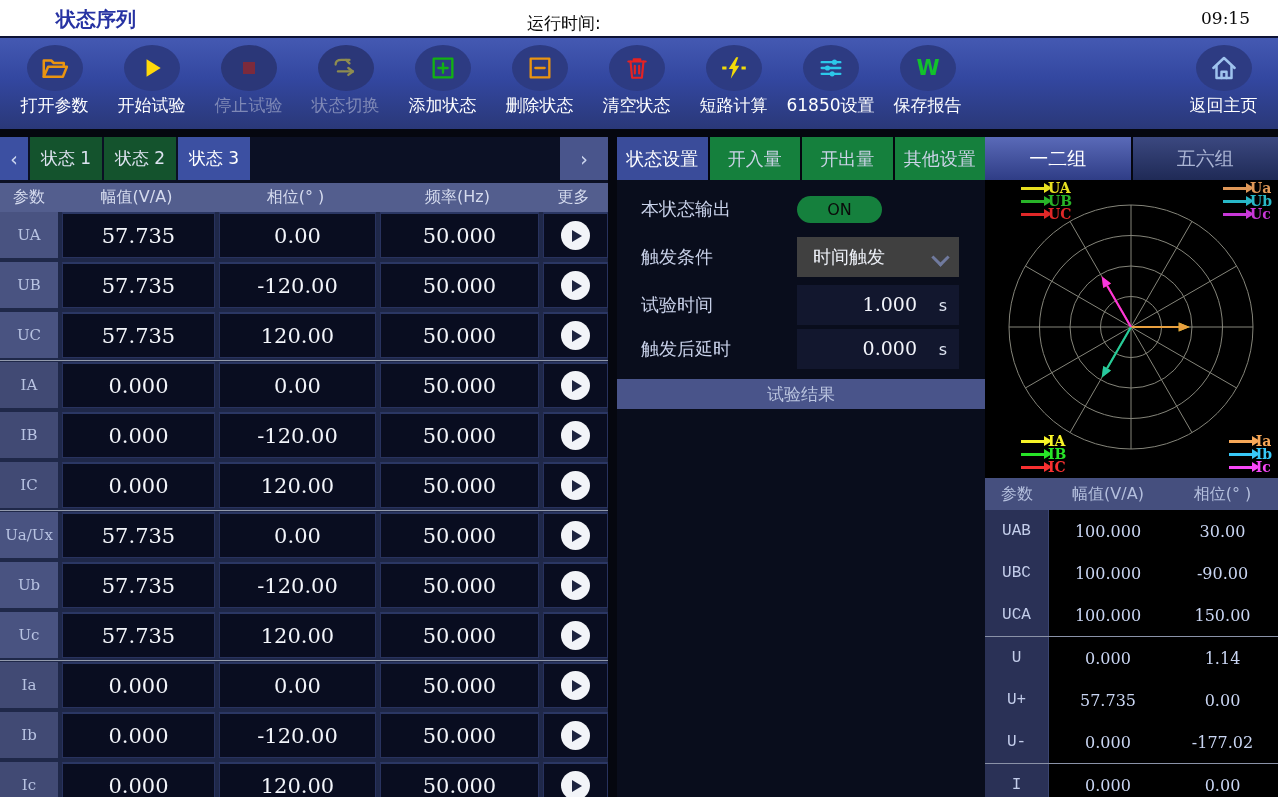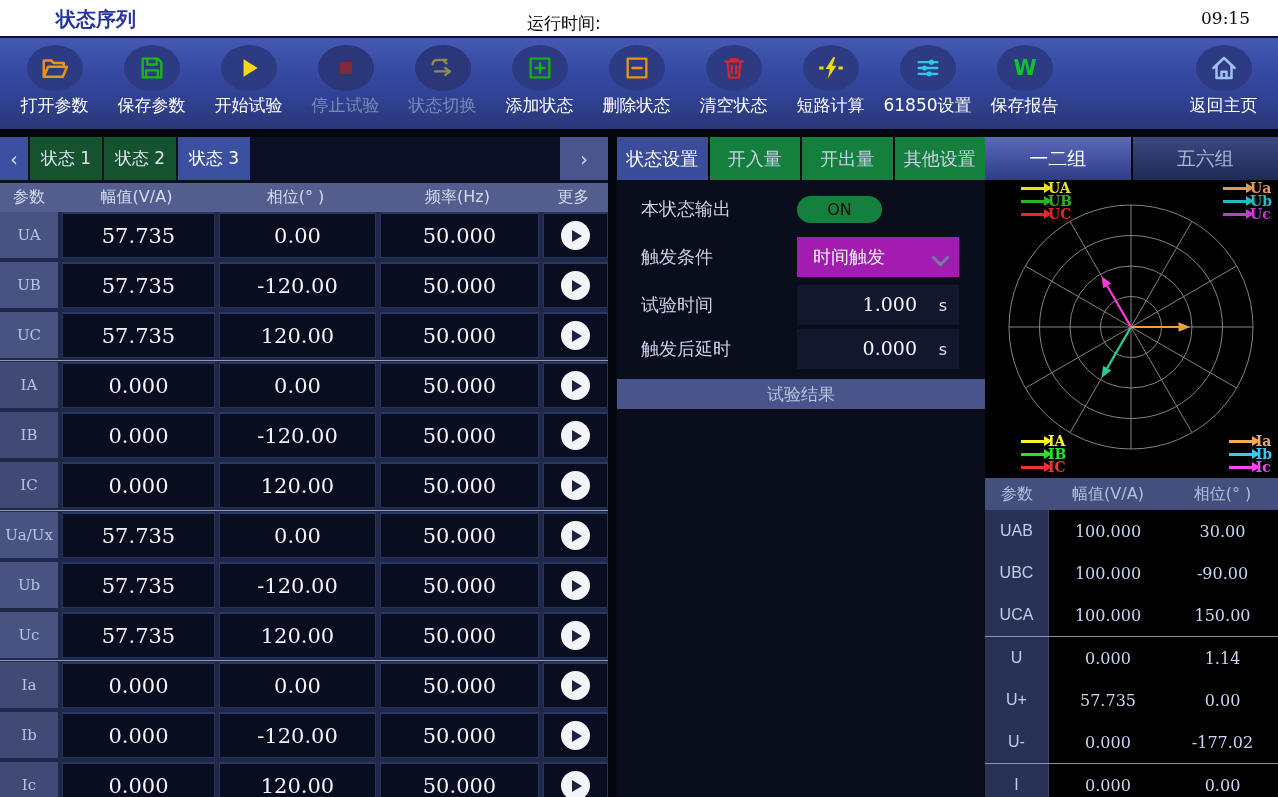--- a/index.html
+++ b/index.html
@@ -62,21 +62,21 @@
   .mtab.active{background:#3a4c9a;color:#ffffff;}
   .mform{padding-top:14px;}
   .frow{display:flex;align-items:center;padding-left:24px;}
   .flabel{width:156px;font-size:18px;color:#c9d2ea;}
   .ffield{width:162px;position:relative;}
   .row-toggle{height:30px;margin-bottom:13px;}
   .row-select{height:40px;margin-bottom:8px;}
   .row-input{height:40px;margin-bottom:4px;}
   .toggle-pill{width:85px;height:27px;border-radius:14px;background:#15803d;color:#0a0a0a;
                font-size:16px;font-weight:normal;display:flex;align-items:center;justify-content:center;cursor:pointer;}
-  .selectbox{height:40px;background:#a21caf;display:flex;align-items:center;cursor:pointer;}
+  .selectbox{height:40px;background:#404040;display:flex;align-items:center;cursor:pointer;}
   .selectbox .selval{margin-left:16px;font-size:18px;color:#eef1f8;}
   .chev{position:absolute;right:12px;top:14px;width:10px;height:10px;border-right:3px solid #707a9e;
         border-bottom:3px solid #707a9e;transform:rotate(45deg);}
   .inputbox{height:40px;background:#12172e;position:relative;cursor:text;}
   .inputbox .ival{position:absolute;right:42px;top:8px;font-family:"DejaVu Serif",serif;
                   font-size:19px;color:#f2f4fa;}
   .inputbox .iunit{position:absolute;right:12px;top:11px;font-size:16px;color:#dfe5f2;}
   .result-bar{height:30px;margin-top:10px;background:#49548a;display:flex;align-items:center;
               justify-content:center;font-size:17px;color:#b9c3de;}
   
@@ -95,21 +95,21 @@
   .larr{display:inline-block;position:relative;width:24px;height:3px;margin-right:3px;}
   .larr i{position:absolute;right:-7px;top:-4px;border-left:8px solid;border-top:5px solid transparent;
           border-bottom:5px solid transparent;}
   
   .rtable{background:#000;}
   .rthead{height:32px;background:#454f7e;display:grid;grid-template-columns:64px 118px 111px;
           align-items:center;}
   .rthead div{text-align:center;font-size:16px;color:#b4bfdd;}
   .rtrow{height:42px;display:grid;grid-template-columns:64px 118px 111px;align-items:center;}
   .rtlbl{background:#2a3156;border-right:1px solid #3a4570;height:42px;display:flex;
-         align-items:center;justify-content:center;font-family:Liberation Sans, sans-serif;
+         align-items:center;justify-content:center;font-family:Liberation Mono, monospace;
          font-size:16px;color:#c3cdea;}
   .rtval{text-align:center;font-family:"DejaVu Serif",serif;font-size:16px;color:#c9d5f2;}
   .rsep{height:1px;background:#8a92a8;}
 </style>
 </head>
 <body>
 
 <div class="screen">
   <div class="titlebar">
     <div class="page-title">状态序列</div>
@@ -124,30 +124,20 @@
 
   <div class="toolbar" id="toolbar">
       <div class="titem">
         <div class="icwrap">
           <svg width="30" height="30" viewBox="0 0 24 24">
             <path fill="none" stroke="#ea9410" stroke-width="2" stroke-linecap="round" stroke-linejoin="round" d="M3 19 V6 h6 l2 2 h8 v3"></path>
             <path fill="none" stroke="#ea9410" stroke-width="2" stroke-linecap="round" stroke-linejoin="round" d="M3 19 L6.5 11 h15 l-3.2 8 z"></path>
           </svg>
         </div>
         <div class="tlabel">打开参数</div>
-      </div>
-      <div class="titem">
-        <div class="icwrap">
-          <svg width="28" height="28" viewBox="0 0 24 24">
-            <path fill="none" stroke="#1eb41e" stroke-width="2" stroke-linecap="round" stroke-linejoin="round" d="M4 4 h13 l3 3 v13 H4 z"></path>
-            <path fill="none" stroke="#1eb41e" stroke-width="2" stroke-linecap="round" stroke-linejoin="round" d="M8 4 v5 h8 V4"></path>
-            <path fill="none" stroke="#1eb41e" stroke-width="2" stroke-linecap="round" stroke-linejoin="round" d="M7 20 v-6 h10 v6"></path>
-          </svg>
-        </div>
-        <div class="tlabel">保存参数</div>
       </div>
       <div class="titem">
         <div class="icwrap">
           <svg width="26" height="26" viewBox="0 0 24 24">
             <polygon points="7,4 20,12 7,20" fill="#ffd90a"></polygon>
           </svg>
         </div>
         <div class="tlabel">开始试验</div>
       </div>
       <div class="titem disabled">

